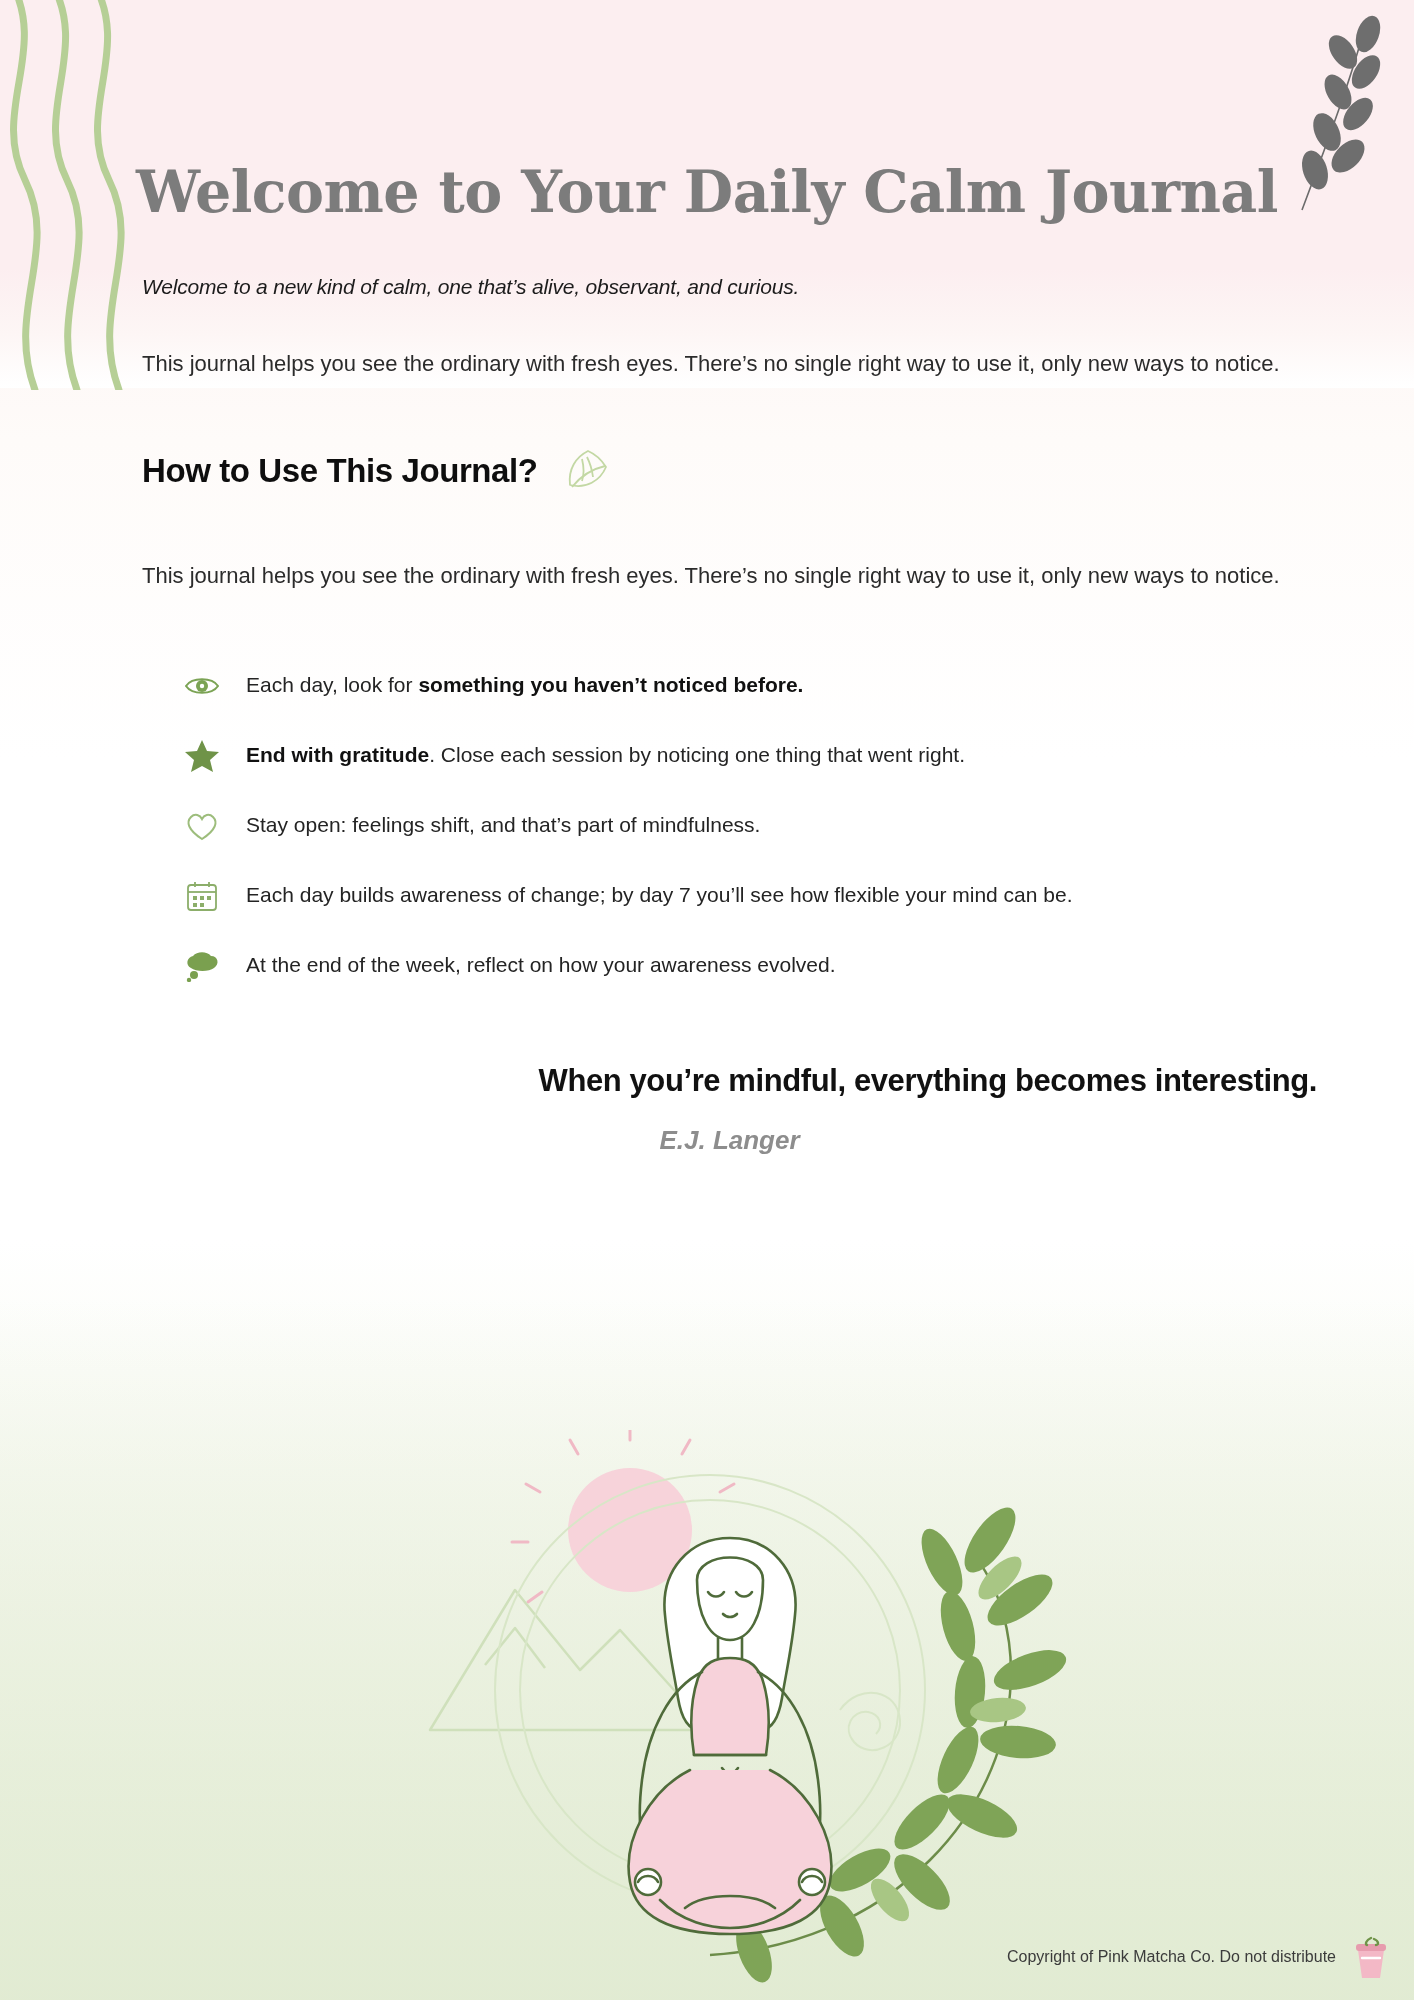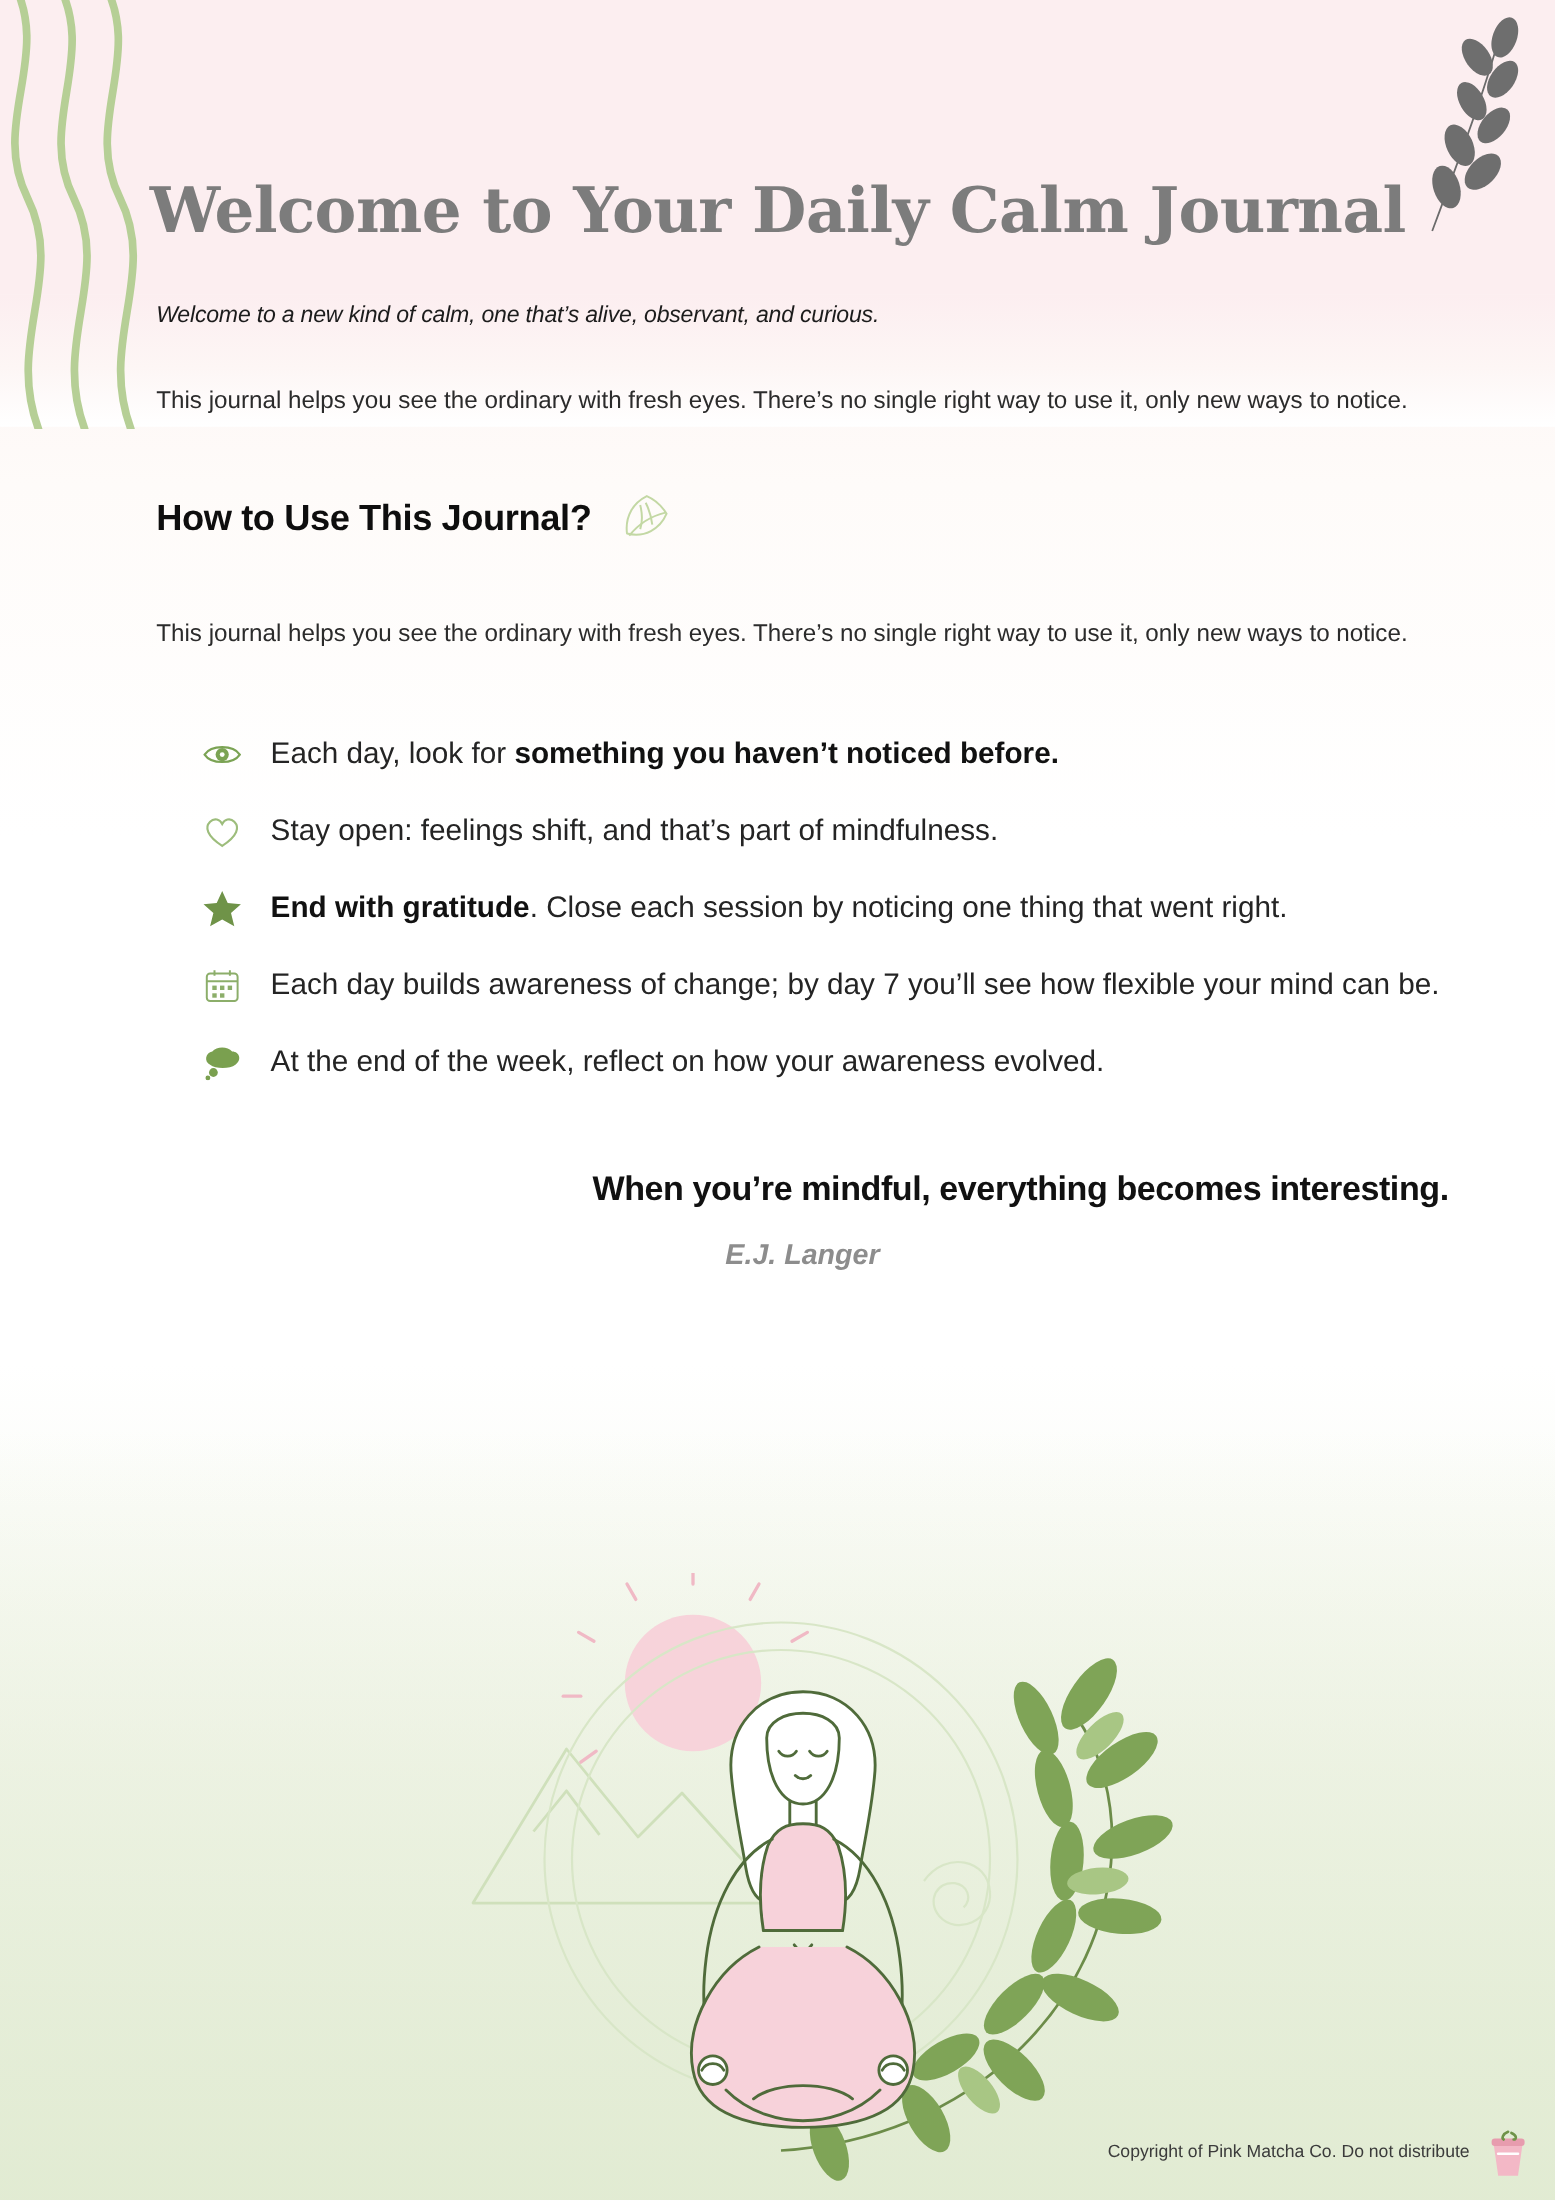--- a/index.html
+++ b/index.html
@@ -114,21 +114,21 @@
   }
   .tip .ic {
     flex: 0 0 44px;
     width: 44px;
     height: 38px;
     display: flex;
     align-items: center;
     justify-content: center;
   }
   .tip .txt {
-    font-size: 27px;
+    font-size: 21px;
     color: #242424;
     line-height: 1.35;
   }
   .tip .txt b { font-weight: bold; color: #111; }
 
   
   .quote {
     margin-top: 78px;
     text-align: right;
     font-size: 31px;
@@ -234,34 +234,34 @@
             <circle cx="18" cy="13" r="6" fill="#7ba354"></circle>
             <circle cx="18" cy="13" r="2.2" fill="#ffffff"></circle>
           </svg>
         </span>
         <span class="txt"><span>Each day, look for </span><b>something you haven’t noticed before.</b><span></span></span>
       </li>
 
 
       <li class="tip">
         <span class="ic">
+          <svg width="38" height="36" viewBox="0 0 38 36">
+            <path d="M19,2 L24,13 L36,14 L27,22 L30,34 L19,28 L8,34 L11,22 L2,14 L14,13 Z" fill="#6f9348"></path>
+          </svg>
+        </span>
+        <span class="txt"><b>End with gratitude</b><span>. Close each session by noticing one thing that went right.</span></span>
+      </li>
+
+      <li class="tip">
+        <span class="ic">
           <svg width="36" height="32" viewBox="0 0 36 32">
             <path d="M18,29 C4,20 2,12 7,7 C11,3 16,5 18,9 C20,5 25,3 29,7 C34,12 32,20 18,29 Z" fill="none" stroke="#9dbd7c" stroke-width="2"></path>
           </svg>
         </span>
         <span class="txt"><span>Stay open: feelings shift, and that’s part of mindfulness.</span><b></b><span></span></span>
-      </li>
-
-      <li class="tip">
-        <span class="ic">
-          <svg width="38" height="36" viewBox="0 0 38 36">
-            <path d="M19,2 L24,13 L36,14 L27,22 L30,34 L19,28 L8,34 L11,22 L2,14 L14,13 Z" fill="#6f9348"></path>
-          </svg>
-        </span>
-        <span class="txt"><b>End with gratitude</b><span>. Close each session by noticing one thing that went right.</span></span>
       </li>
 
       <li class="tip">
         <span class="ic">
           <svg width="34" height="34" viewBox="0 0 34 34">
             <g stroke="#8cae6a" stroke-width="1.8" fill="none">
               <rect x="3" y="6" width="28" height="25" rx="3"></rect>
               <path d="M3,13 H31"></path>
               <path d="M10,3 V8 M24,3 V8"></path>
             </g>

